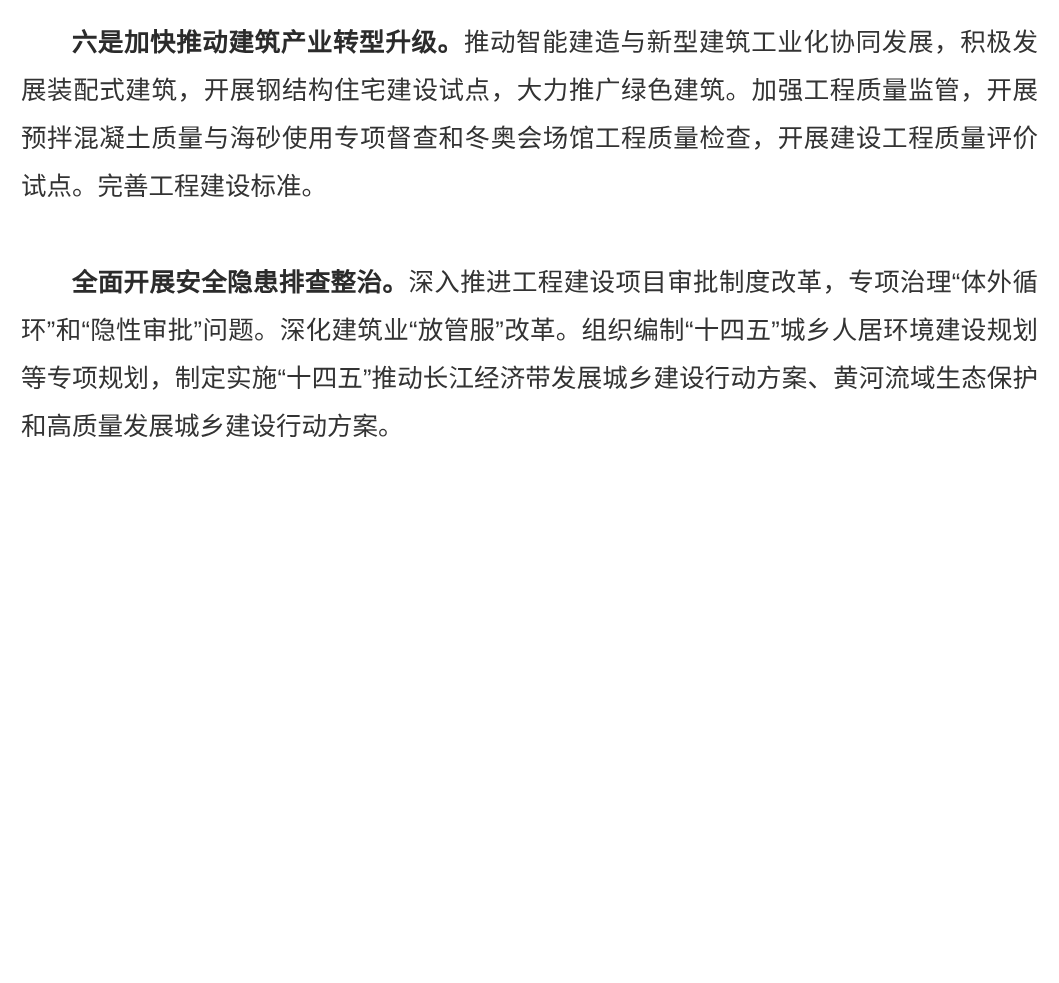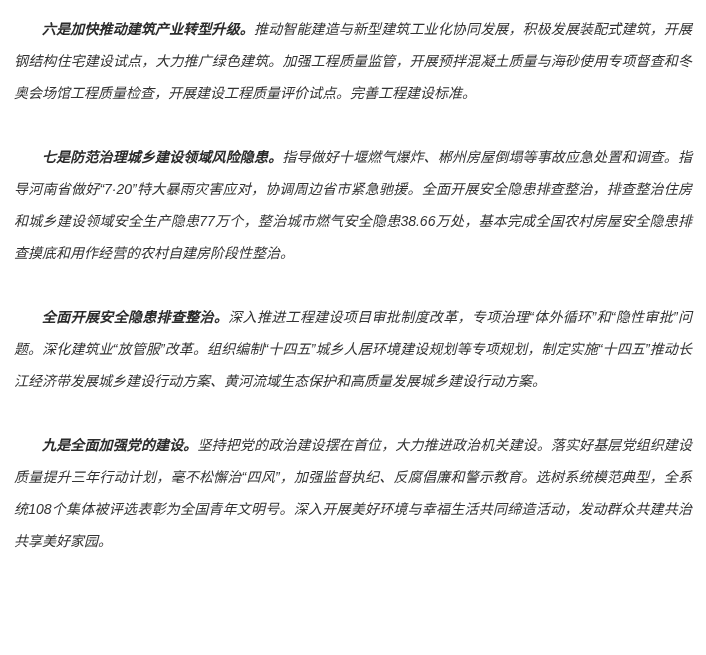--- a/index.html
+++ b/index.html
@@ -12,46 +12,39 @@
     min-height: 655px;
     font-family: "Liberation Sans", "DejaVu Sans", sans-serif;
   }
   .article {
     box-sizing: border-box;
     width: 706px;
     padding: 13px 14px 0 14px;
   }
   .article p {
     margin: 0 0 32px 0;
-    font-size: 14px;
+    font-size: 17px;
     line-height: 32px;
     color: #333333;
     text-align: justify;
     text-indent: 2em;
     letter-spacing: 0;
     word-break: break-all;
-    font-style: italic;
   }
   .article p:last-child {
     margin-bottom: 0;
   }
   .article p strong {
     font-weight: 700;
     color: #2b2b2b;
   }
 </style>
 </head>
 <body>
 
 <div class="article">
   <p>
     <strong>六是加快推动建筑产业转型升级。</strong><span>推动智能建造与新型建筑工业化协同发展，积极发展装配式建筑，开展钢结构住宅建设试点，大力推广绿色建筑。加强工程质量监管，开展预拌混凝土质量与海砂使用专项督查和冬奥会场馆工程质量检查，开展建设工程质量评价试点。完善工程建设标准。</span>
   </p>
   <p>
-    <strong>七是防范治理城乡建设领域风险隐患。</strong><span>指导做好十堰燃气爆炸、郴州房屋倒塌等事故应急处置和调查。指导河南省做好“7·20”特大暴雨灾害应对，协调周边省市紧急驰援。全面开展安全隐患排查整治，排查整治住房和城乡建设领域安全生产隐患77万个，整治城市燃气安全隐患38.66万处，基本完成全国农村房屋安全隐患排查摸底和用作经营的农村自建房阶段性整治。</span>
-  </p>
-  <p>
     <strong>全面开展安全隐患排查整治。</strong><span>深入推进工程建设项目审批制度改革，专项治理“体外循环”和“隐性审批”问题。深化建筑业“放管服”改革。组织编制“十四五”城乡人居环境建设规划等专项规划，制定实施“十四五”推动长江经济带发展城乡建设行动方案、黄河流域生态保护和高质量发展城乡建设行动方案。</span>
-  </p>
-  <p>
-    <strong>九是全面加强党的建设。</strong><span>坚持把党的政治建设摆在首位，大力推进政治机关建设。落实好基层党组织建设质量提升三年行动计划，毫不松懈治“四风”，加强监督执纪、反腐倡廉和警示教育。选树系统模范典型，全系统108个集体被评选表彰为全国青年文明号。深入开展美好环境与幸福生活共同缔造活动，发动群众共建共治共享美好家园。</span>
   </p>
 </div>
 
 </body></html>

